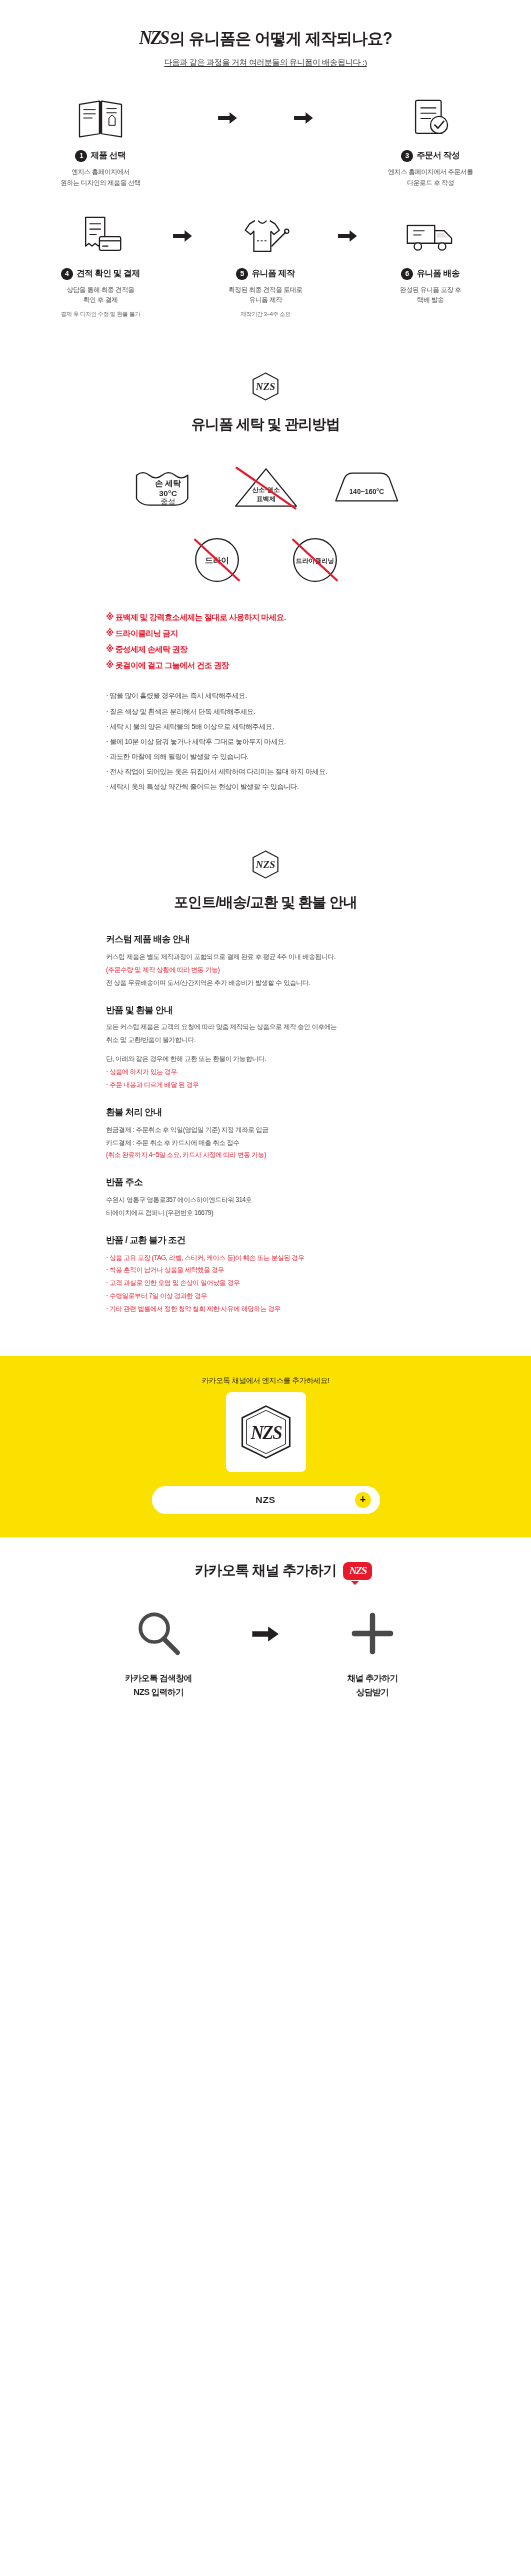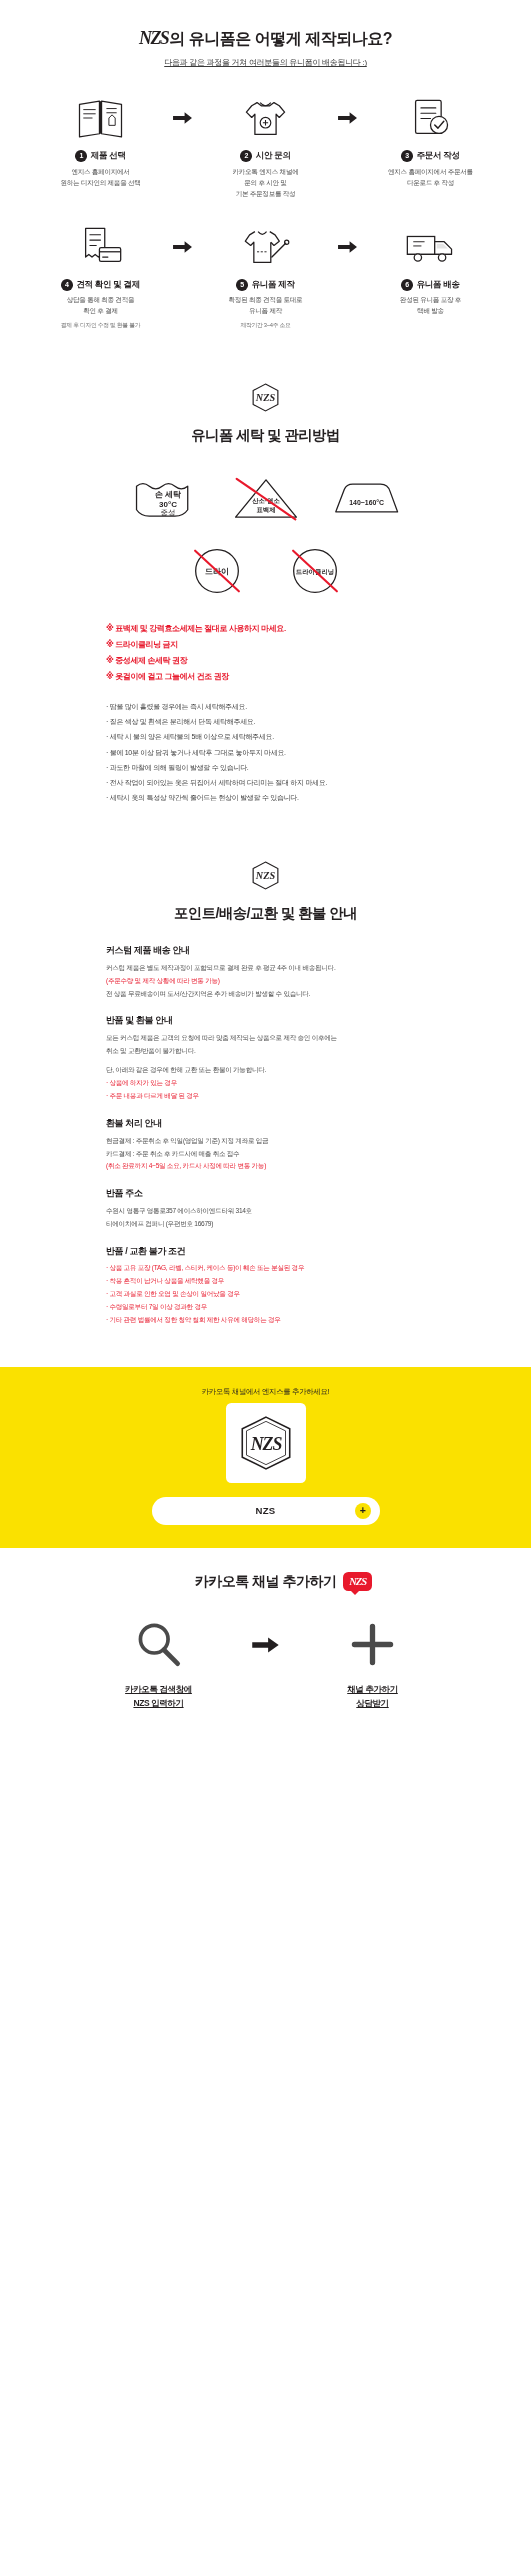--- a/index.html
+++ b/index.html
@@ -253,21 +253,20 @@
     left: 8.5px; bottom: -4.2px;
     border-left: 4.2px solid transparent;
     border-right: 4.2px solid transparent;
     border-top: 4.8px solid #e8192c;
   }
   .add-flow {
     display: flex;
     align-items: flex-start;
     justify-content: center;
     gap: 25.5px;
-    text-decoration: underline;
   }
   .add-cell { width: 133px; text-align: center; }
   .add-icon { height: 58px; display: flex; align-items: center; justify-content: center; margin-bottom: 9.6px; }
   .add-label {
     font-size: 8.5px;
     font-weight: bold;
     line-height: 1.6;
     letter-spacing: -0.4px;
   }
   .add-arrow { display: flex; align-items: center; height: 58px; }
@@ -306,38 +305,20 @@
 원하는 디자인의 제품을 선택</div>
           <div class="step-note"></div>
         </div>
 
         <div class="arrow">
           <svg width="21" height="14" viewBox="0 0 40 26">
               <path d="M2 9 h22 V2 l14 11 -14 11 v-7 H2 z" fill="#231f20"></path>
             </svg>
         </div>
 
-        <div class="step">
-          <div class="step-icon">
-            <svg width="53" height="45" viewBox="0 0 100 84">
-              <path d="M34 12 L24 18 L14 30 L24 40 L30 34 L30 72 L70 72 L70 34 L76 40 L86 30 L76 18 L66 12 L58 18 h-16 z" fill="#fff" stroke="#231f20" stroke-width="2.4" stroke-linejoin="round"></path>
-              <path d="M40 12 q10 12 20 0" fill="none" stroke="#231f20" stroke-width="2.2"></path>
-              <circle cx="50" cy="50" r="10" fill="none" stroke="#231f20" stroke-width="2.2"></circle>
-              <path d="M45 50 h10 M50 45 v10" stroke="#231f20" stroke-width="2"></path>
-            </svg>
-          </div>
-          <div class="step-head">
-            <span class="num-badge">2</span>
-            <span>시안 문의</span>
-          </div>
-          <div class="step-desc" style="white-space:pre-line">카카오톡 엔지스 채널에
-문의 후 시안 및
-기본 주문정보를 작성</div>
-          <div class="step-note"></div>
-        </div>
 
         <div class="arrow">
           <svg width="21" height="14" viewBox="0 0 40 26">
               <path d="M2 9 h22 V2 l14 11 -14 11 v-7 H2 z" fill="#231f20"></path>
             </svg>
         </div>
 
         <div class="step">
           <div class="step-icon">
             <svg width="49" height="44" viewBox="0 0 92 82">

